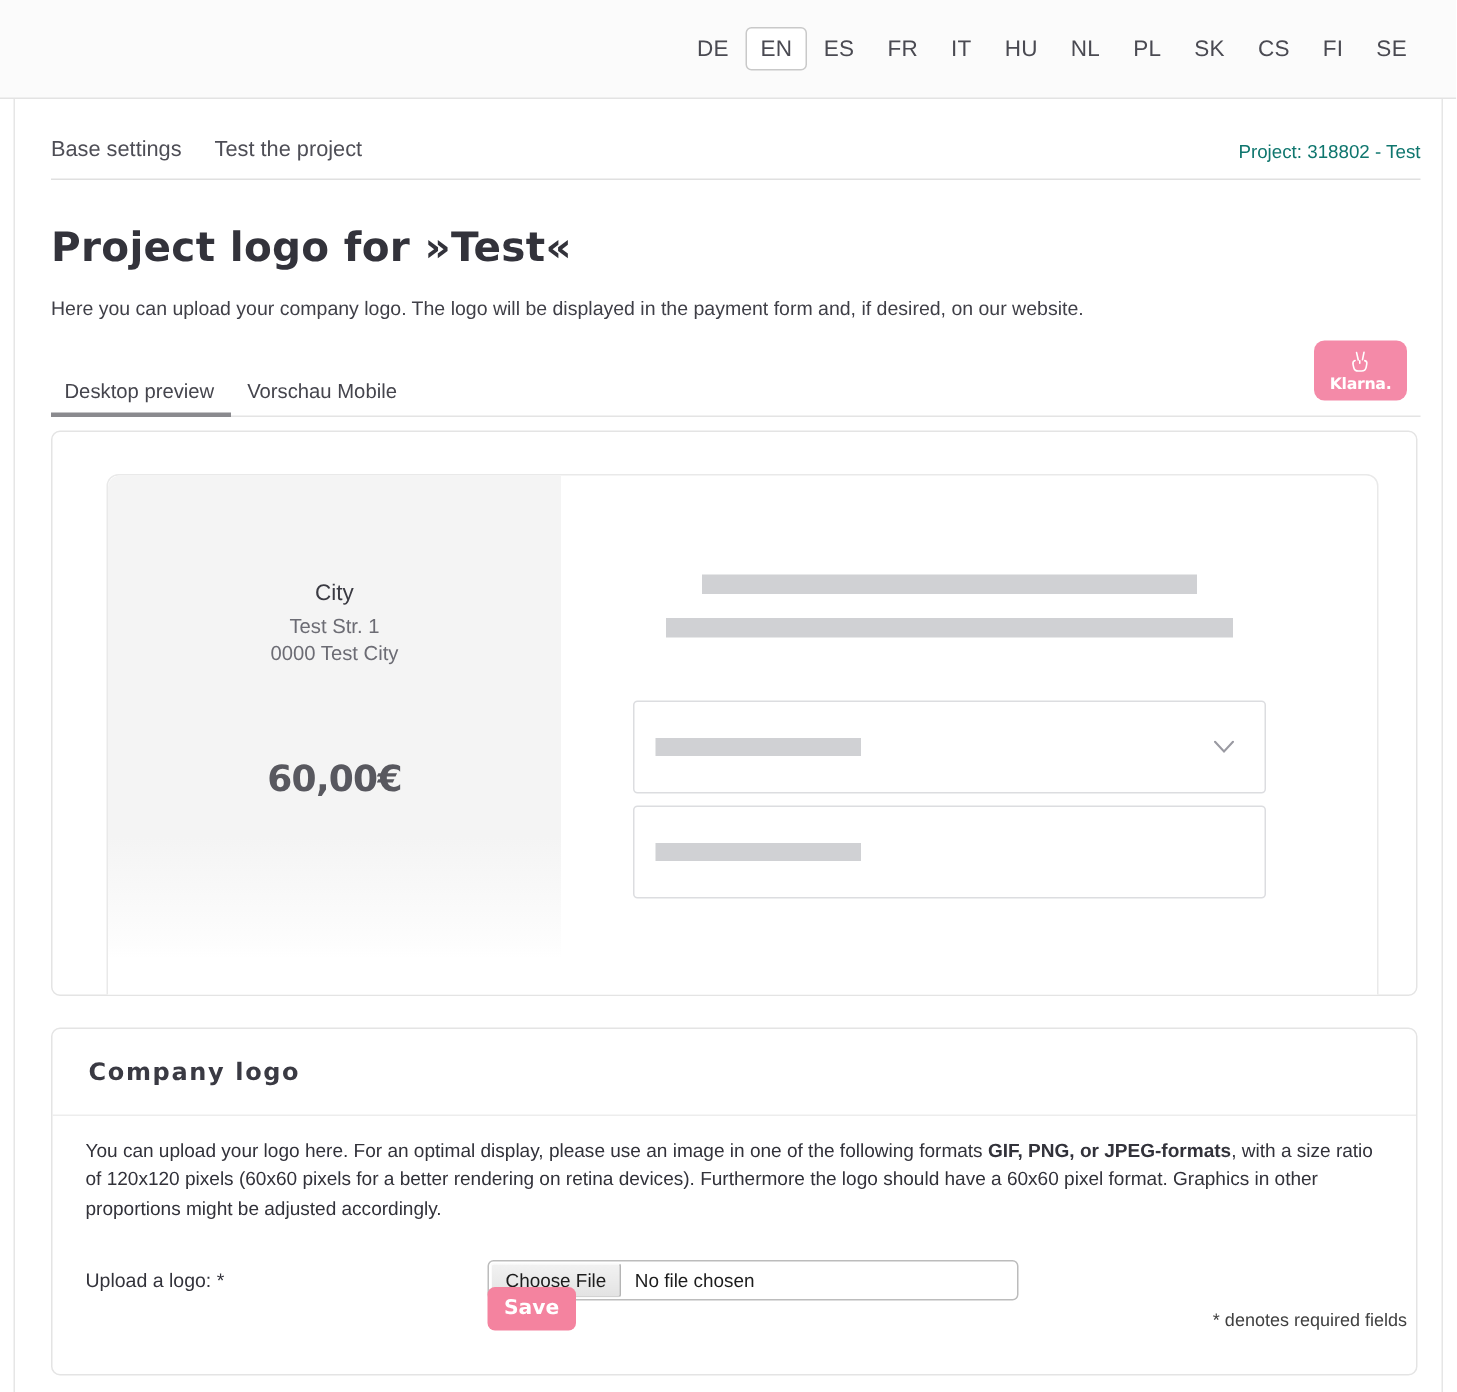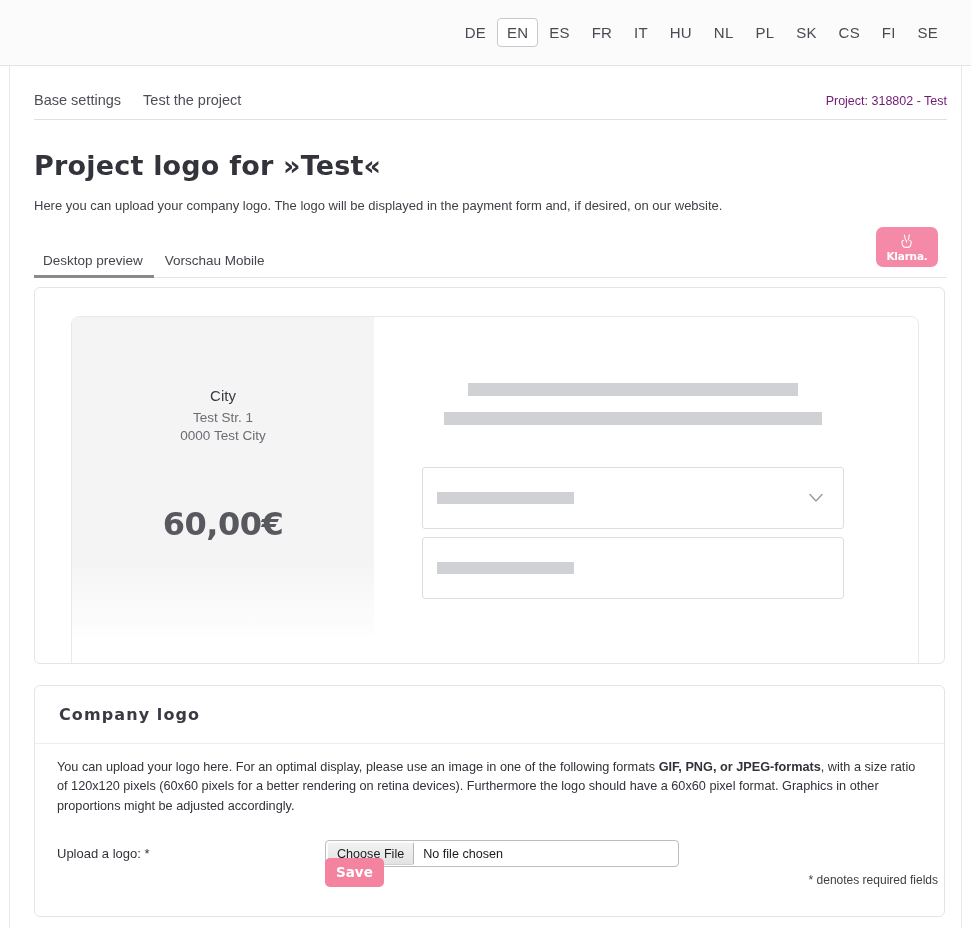--- a/index.html
+++ b/index.html
@@ -80,21 +80,21 @@
   .tab-underline {
     position: absolute;
     left: 10px; right: 0; bottom: 0;
     height: 1px;
     background: #e0e0e0;
   }
   .project-tag {
     position: absolute;
     right: 0; bottom: 12px;
     font-size: 12.5px;
-    color: #701a75;
+    color: #0f766e;
     white-space: nowrap;
   }
 
   
   .heading {
     margin: 30px 0 0 10px;
     font-size: 27px;
     font-weight: 700;
     color: #33333b;
     letter-spacing: .2px;
@@ -196,21 +196,21 @@
   .addr-line {
     text-align: center;
     font-size: 13.5px;
     color: #6c6c74;
     margin-top: 6px;
   }
   .addr-price {
     position: absolute;
     left: 0; right: 0; top: 188px;
     text-align: center;
-    font-size: 32px;
+    font-size: 24px;
     font-weight: 700;
     color: #58585f;
     font-family: "DejaVu Sans", sans-serif;
     letter-spacing: -.5px;
   }
 
   .skel {
     position: absolute;
     background: #d0d1d4;
     height: 13px;

